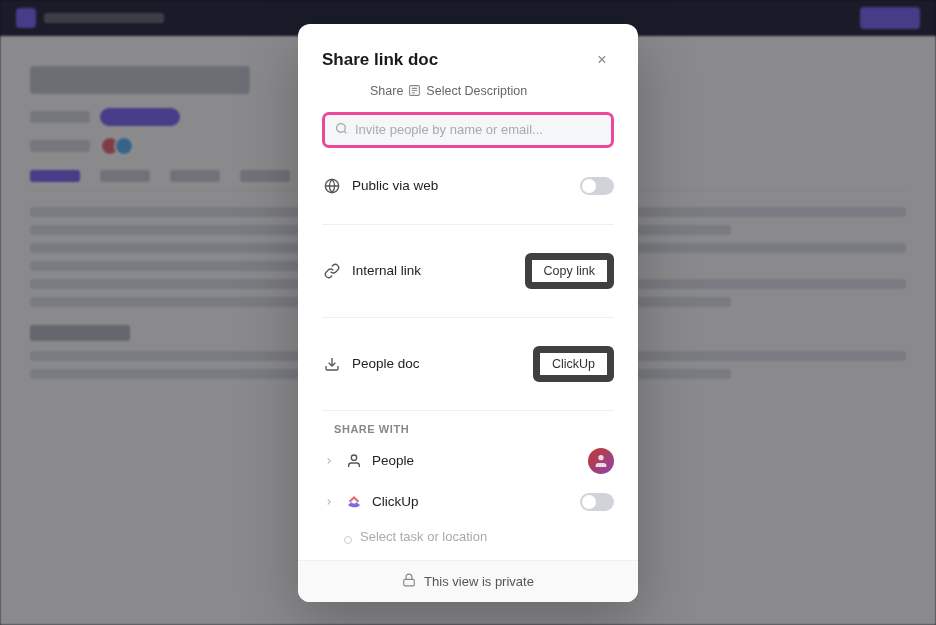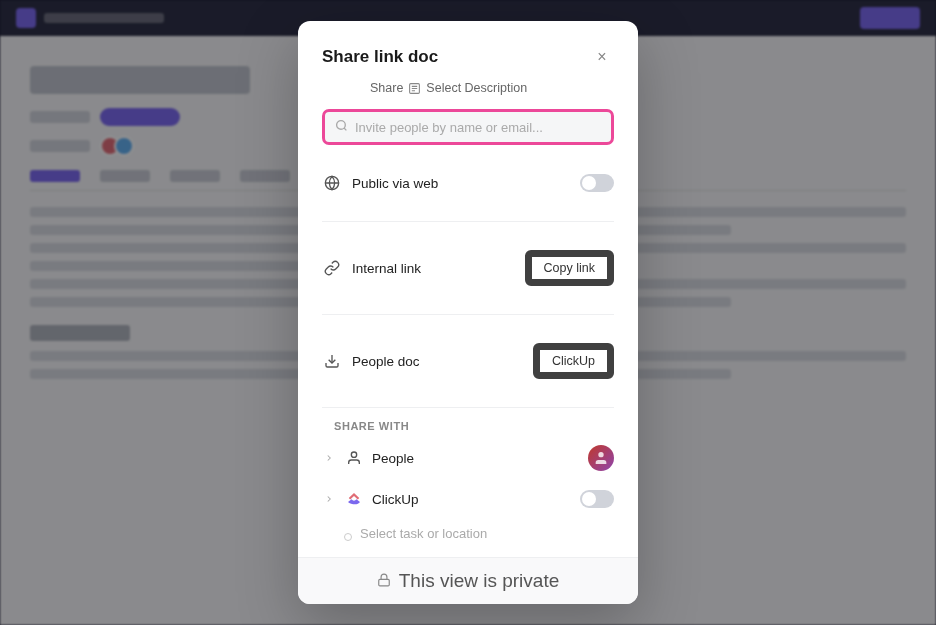--- a/index.html
+++ b/index.html
@@ -293,21 +293,21 @@
       display: flex;
       align-items: center;
       justify-content: center;
       gap: 8px;
     }
     .footer-lock-icon {
       font-size: 13px;
       color: #888;
     }
     .footer-text {
-      font-size: 19px;
+      font-size: 13px;
       color: #555;
     }
 
     .divider {
       height: 1px;
       background: #eeeff1;
       margin: 2px 0;
     }
   </style>
 </head>

